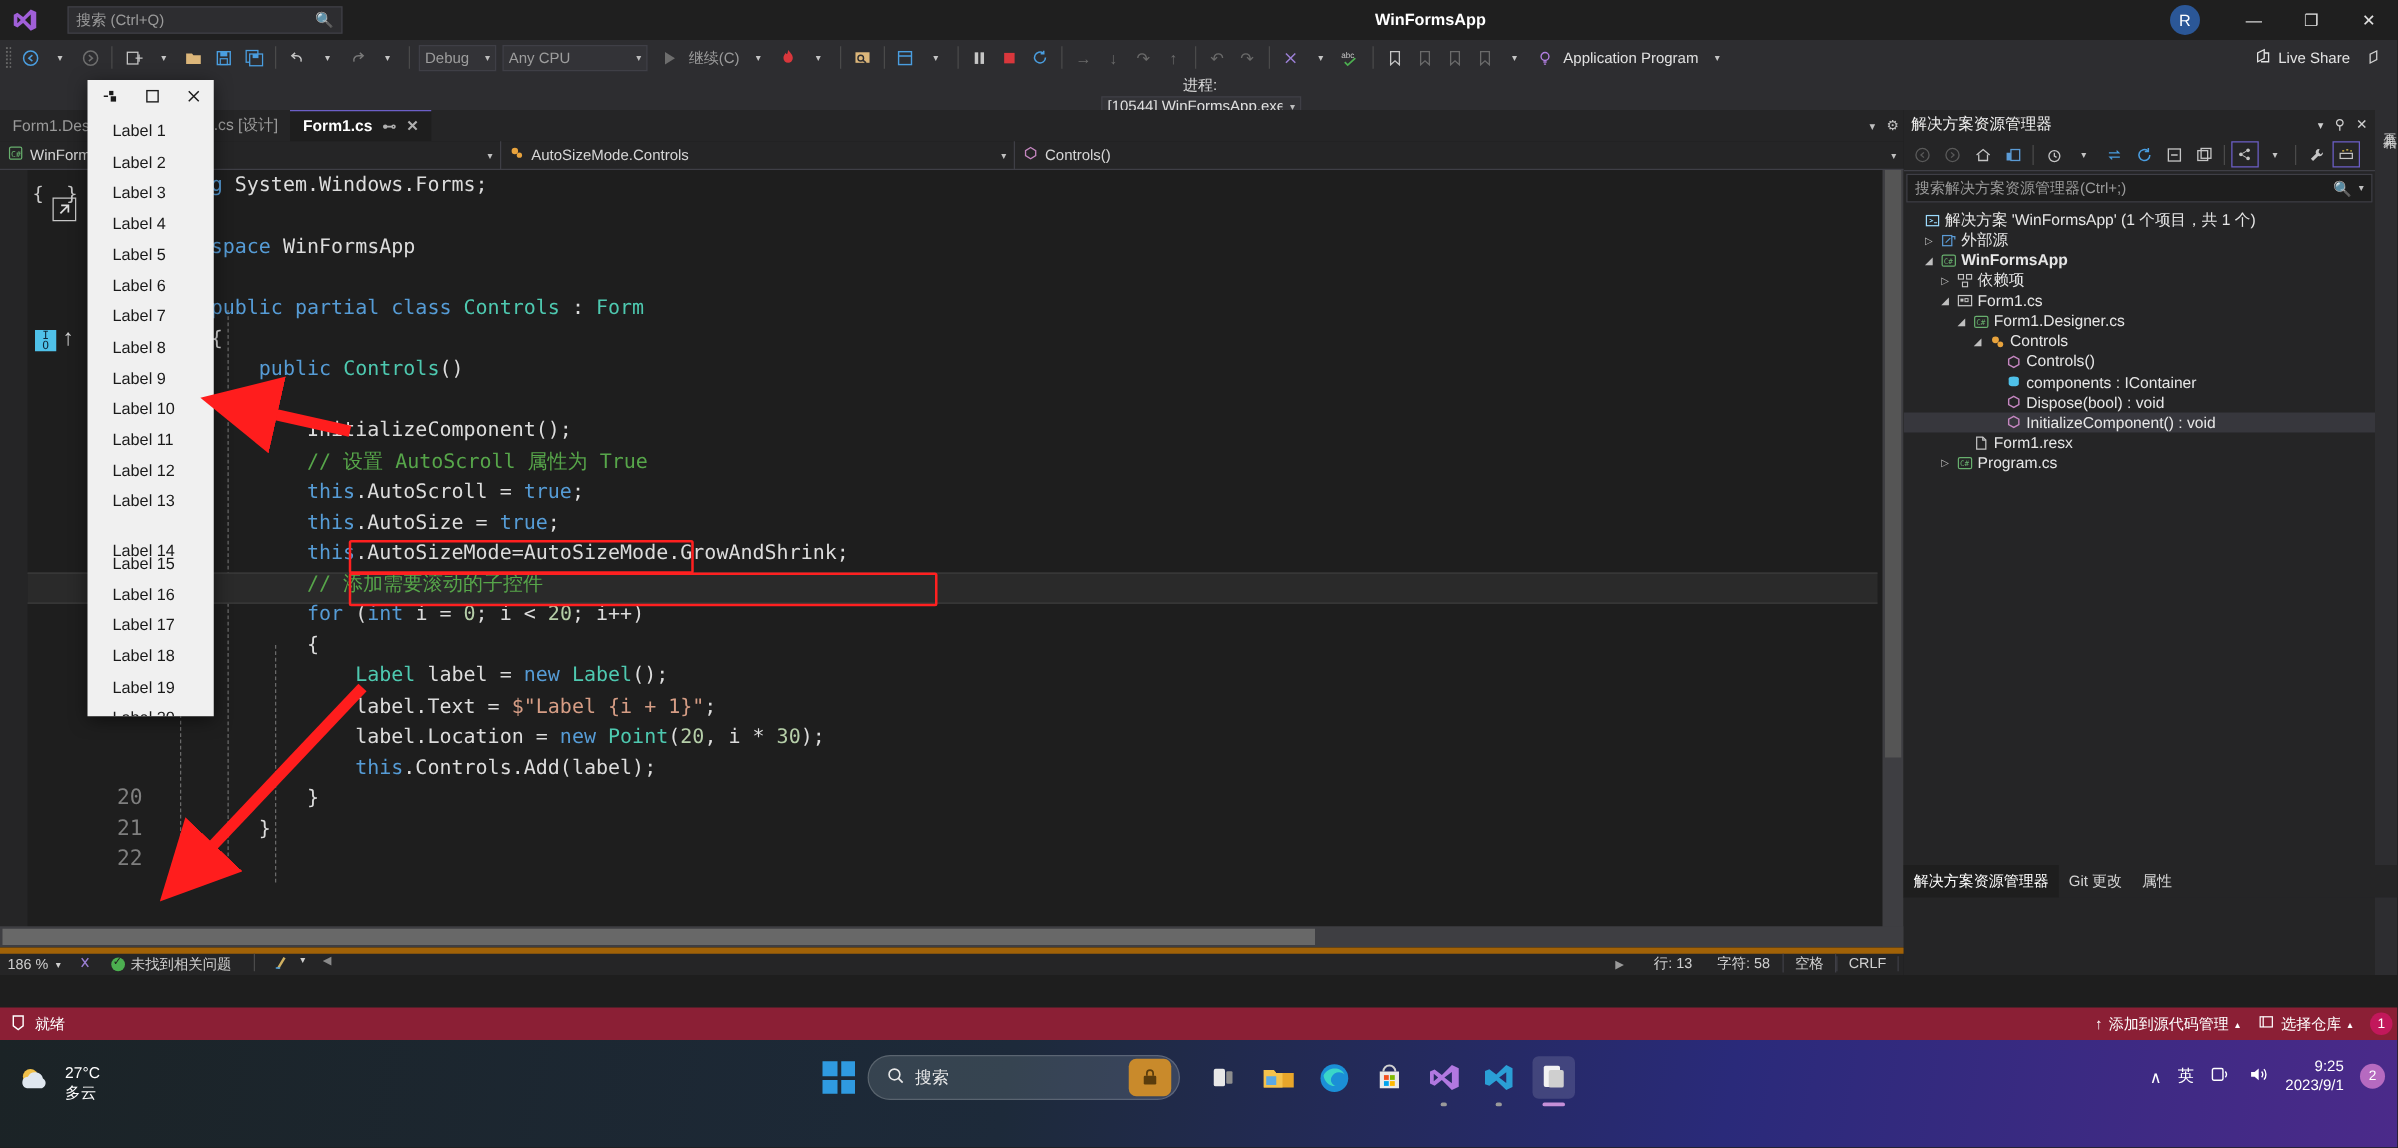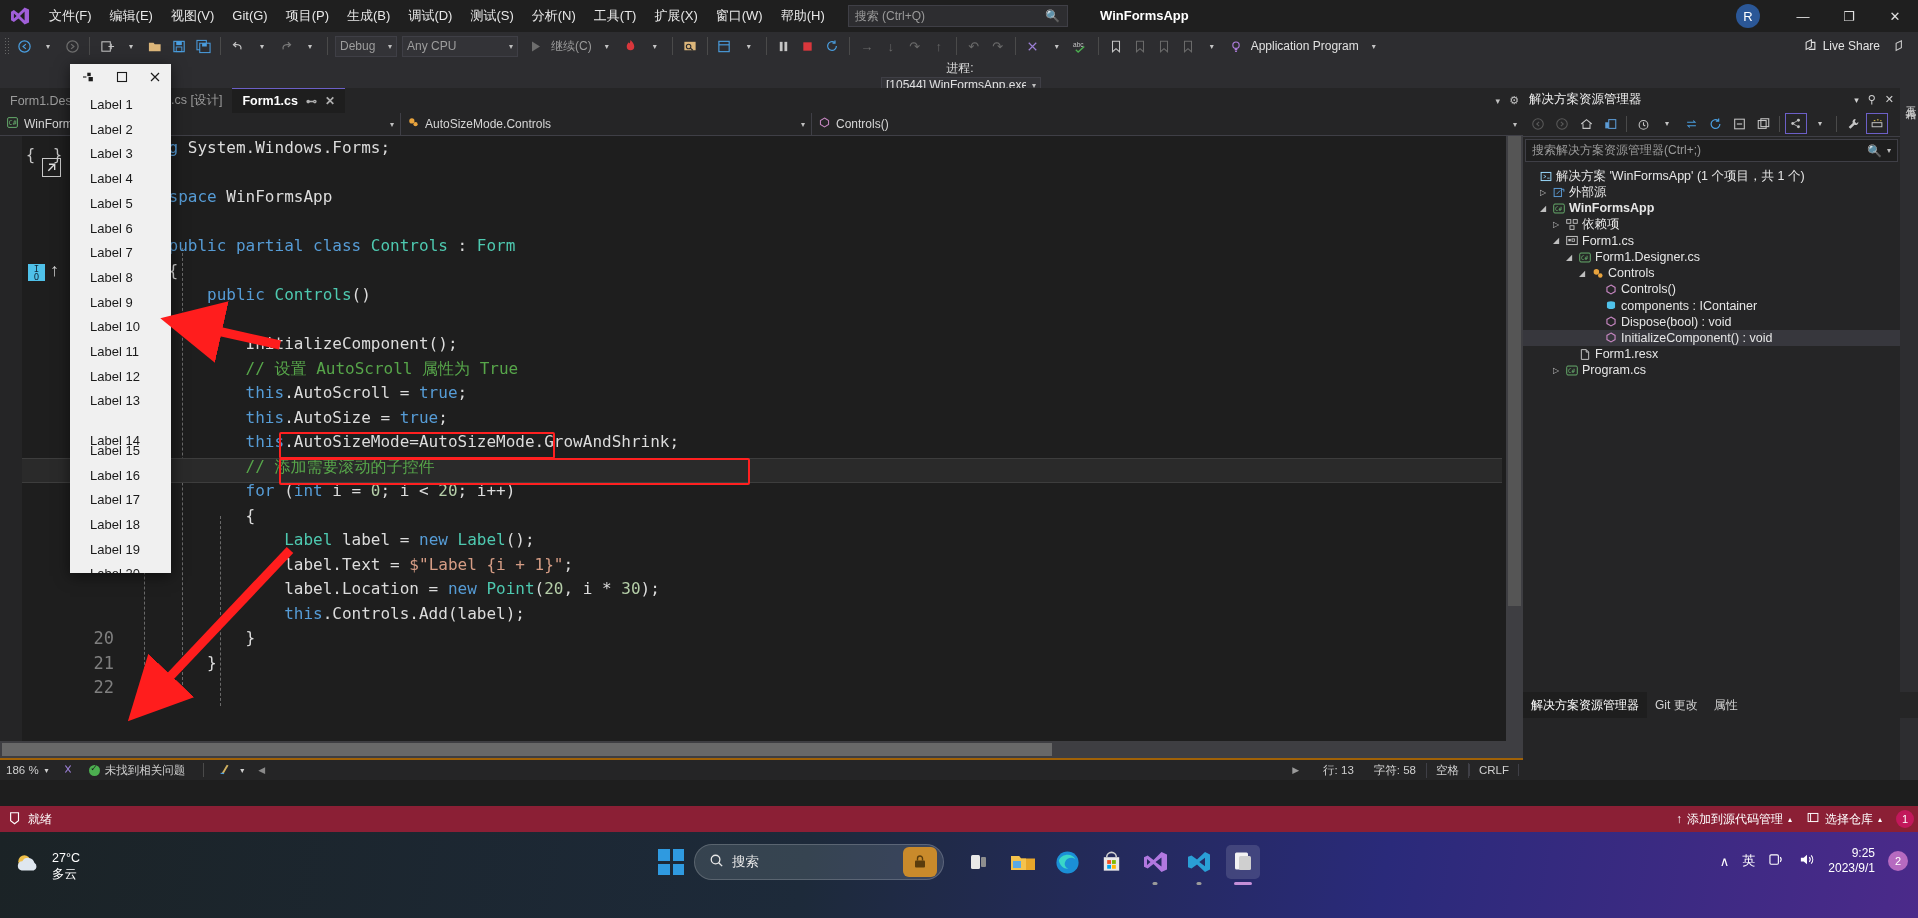--- a/index.html
+++ b/index.html
@@ -92,22 +92,22 @@
 
   .indentguide { position:absolute; width:0; border-left:1px dashed #6a6a6a; }
 
   .vscroll { position:absolute; right:0; top:0; width:17px; height:622px; background:#3e3e42; }
   .vscroll .thumb { position:absolute; left:2px; width:13px; background:#686868; }
   .vscroll .greenmark { position:absolute; left:2px; width:5px; background:#4caf50; }
   .hscroll { position:absolute; left:0; bottom:0; width:1523px; height:17px; background:#3e3e42; }
   .hscroll .thumb { position:absolute; top:2px; height:13px; background:#686868; }
 
   .editstatus { position:absolute; left:0; top:670px; width:1523px; height:22px;
-    background:#252526; display:flex; align-items:center; font-size:11.5px; color:#d0d0d0;
-    border-top:2px solid #a16207; }
+    background:#252526; display:flex; font-size:11.5px; color:#d0d0d0;
+    border-top:5px solid #a16207; }
   .zoomsel { display:flex; align-items:center; padding:0 6px; }
   .issues { display:flex; align-items:center; gap:5px; padding:0 8px; }
   .dot-ok { width:11px; height:11px; border-radius:50%; background:#4caf50; display:inline-block;
     position:relative; }
   .dot-ok:after { content:"✓"; position:absolute; left:1.5px; top:-2px; font-size:9px; color:#1e1e1e; }
   .es-right { position:absolute; right:4px; display:flex; align-items:center; font-size:11.5px; }
   .es-cell { padding:0 10px; }
   .es-box { padding:0 9px; border-left:1px solid #3f3f46; border-right:1px solid #3f3f46; }
 
   
@@ -204,35 +204,20 @@
 <body>
 
 <div id="app">
 
   <div class="titlebar">
     <div class="vs-logo">
       <svg viewBox="0 0 20 20">
           <path d="M14.6 1.5 19 3.6v12.8l-4.4 2.1-6.1-6.1-4.6 3.5L1 14.3V5.7l2.9-1.6 4.6 3.5 6.1-6.1zM14.6 5.6 10 10l4.6 4.4V5.6zM3.9 7.4v5.2L6.6 10 3.9 7.4z" fill="#a05fd8"></path>
         </svg>
     </div>
-    <div class="menu" id="menu-root">
-        <div class="menu-item">文件(F)</div>
-        <div class="menu-item">编辑(E)</div>
-        <div class="menu-item">视图(V)</div>
-        <div class="menu-item">Git(G)</div>
-        <div class="menu-item">项目(P)</div>
-        <div class="menu-item">生成(B)</div>
-        <div class="menu-item">调试(D)</div>
-        <div class="menu-item">测试(S)</div>
-        <div class="menu-item">分析(N)</div>
-        <div class="menu-item">工具(T)</div>
-        <div class="menu-item">扩展(X)</div>
-        <div class="menu-item">窗口(W)</div>
-        <div class="menu-item">帮助(H)</div>
-      </div>
     <div class="search-box">
       <span>搜索 (Ctrl+Q)</span>
       <span class="sicon">🔍</span>
     </div>
     <div class="title-center">WinFormsApp</div>
     <div class="title-right">
       <div class="acct">R</div>
       <div class="wbtn">—</div>
       <div class="wbtn">❐</div>
       <div class="wbtn close">✕</div>

